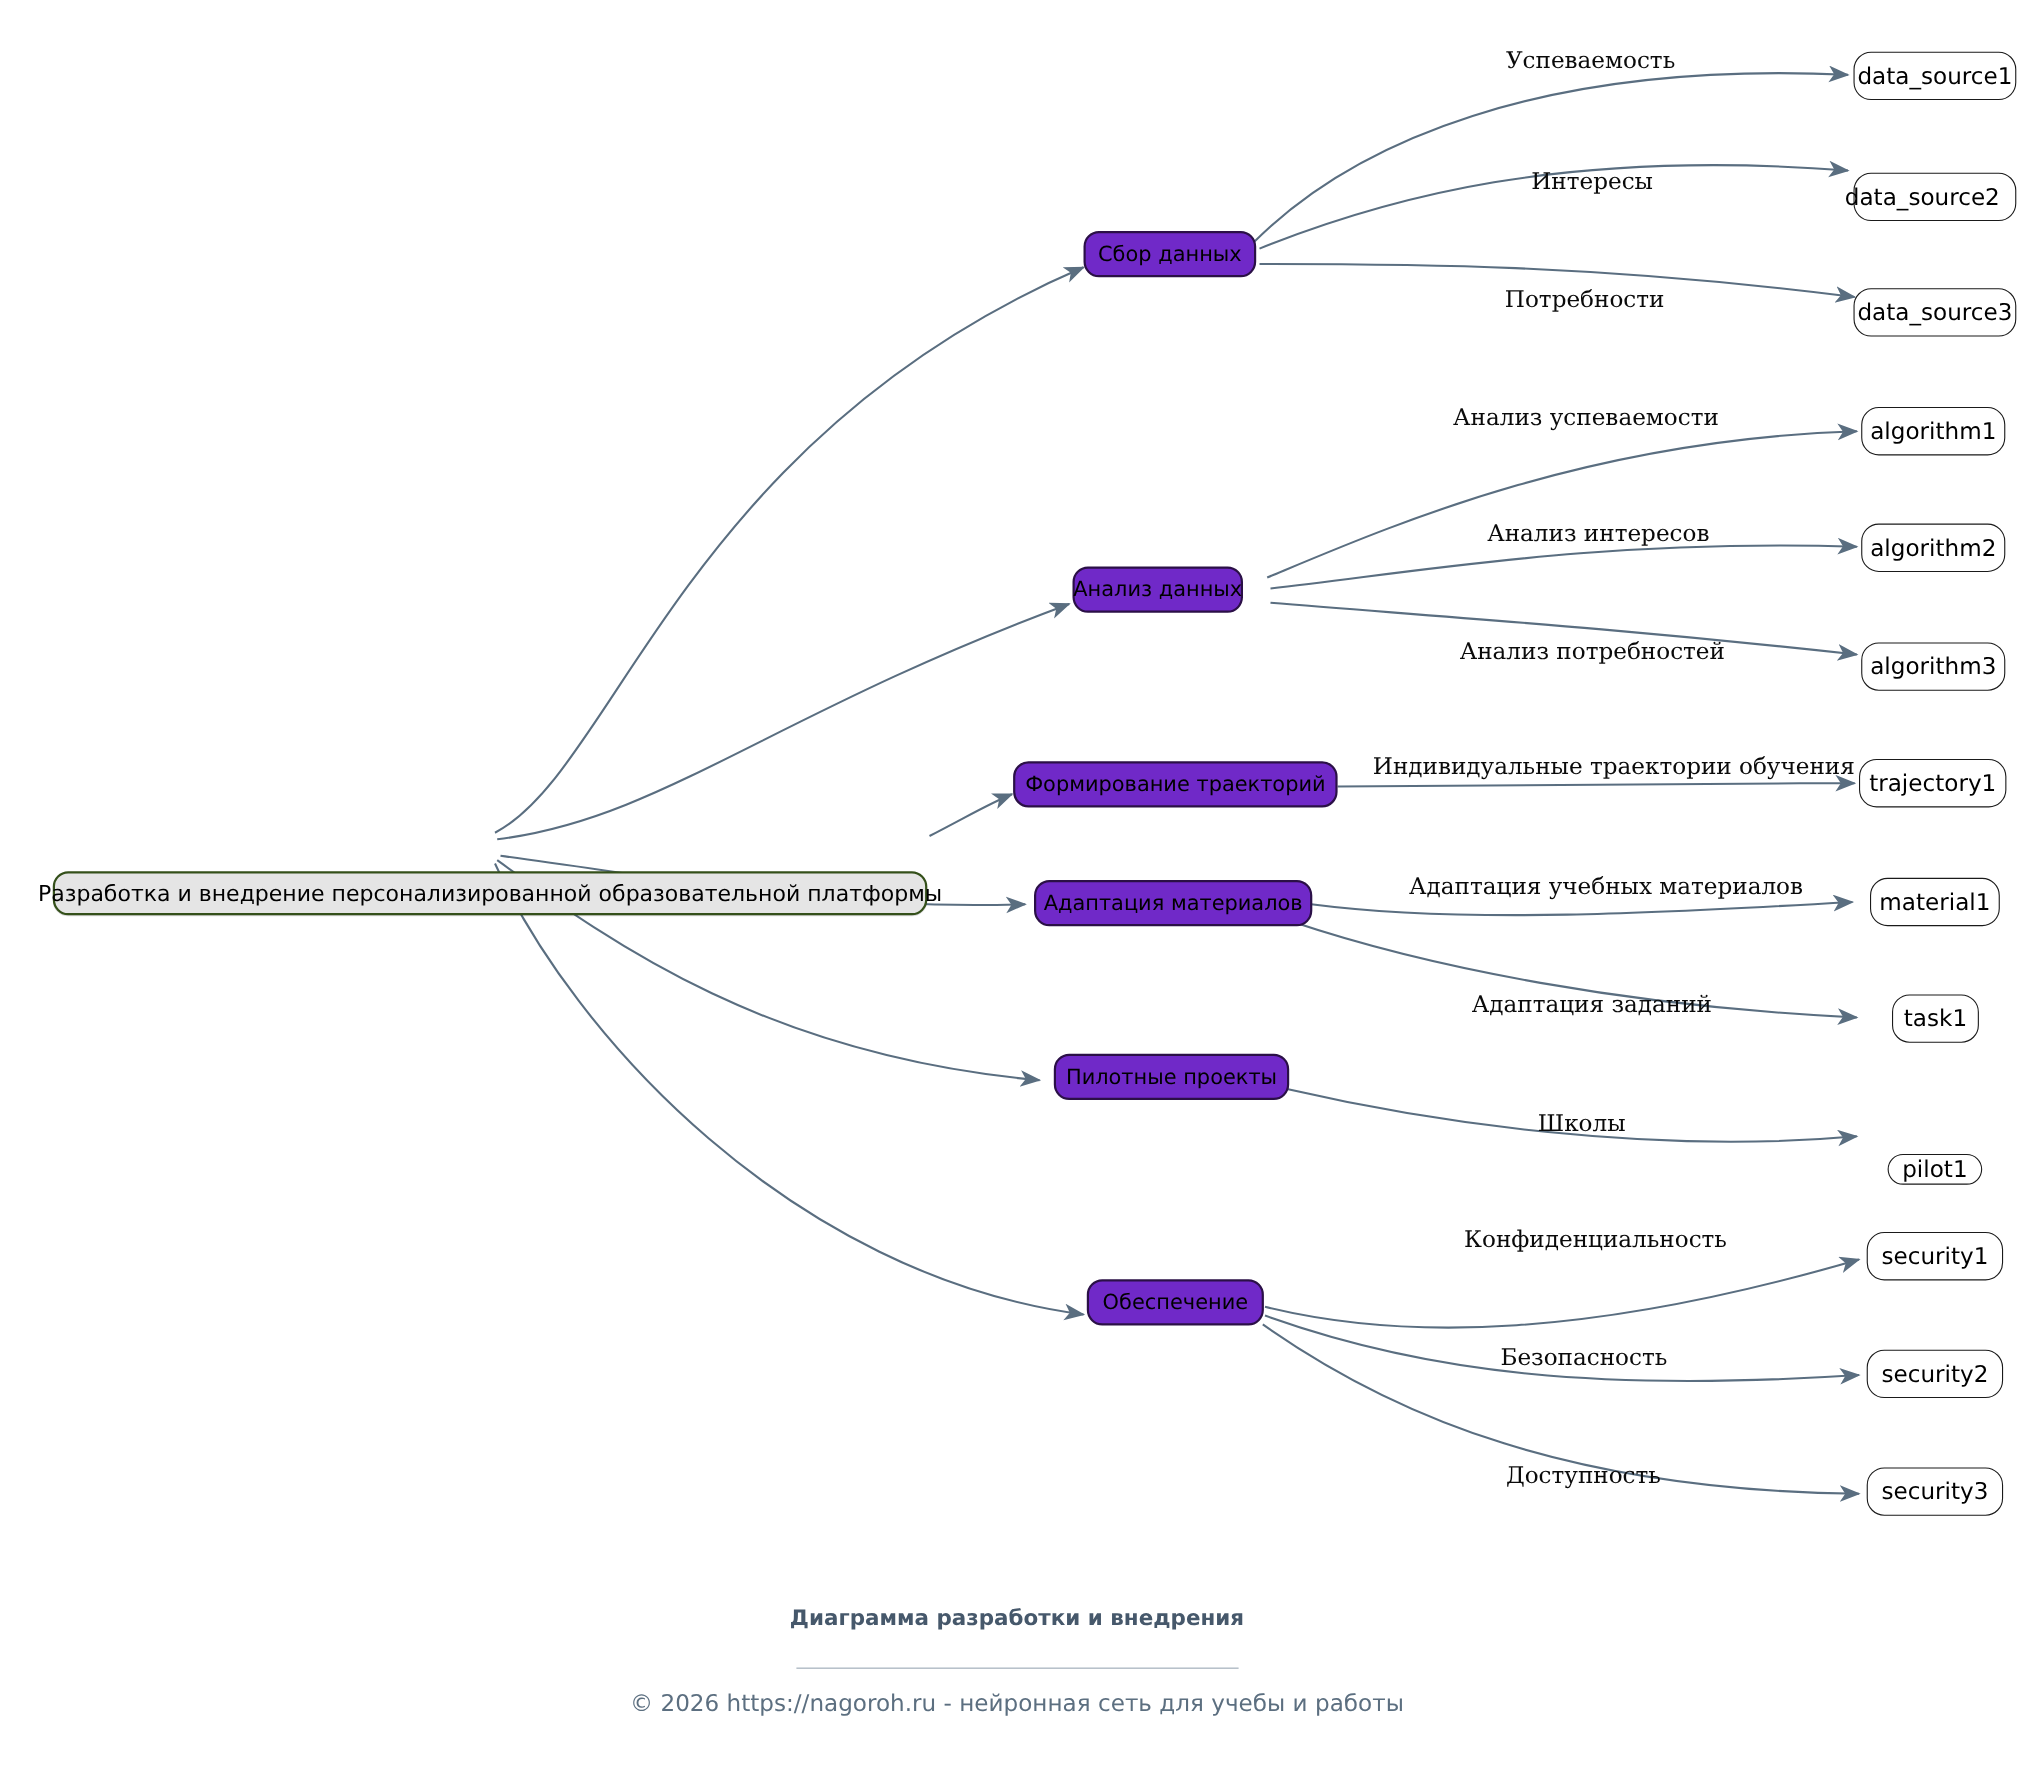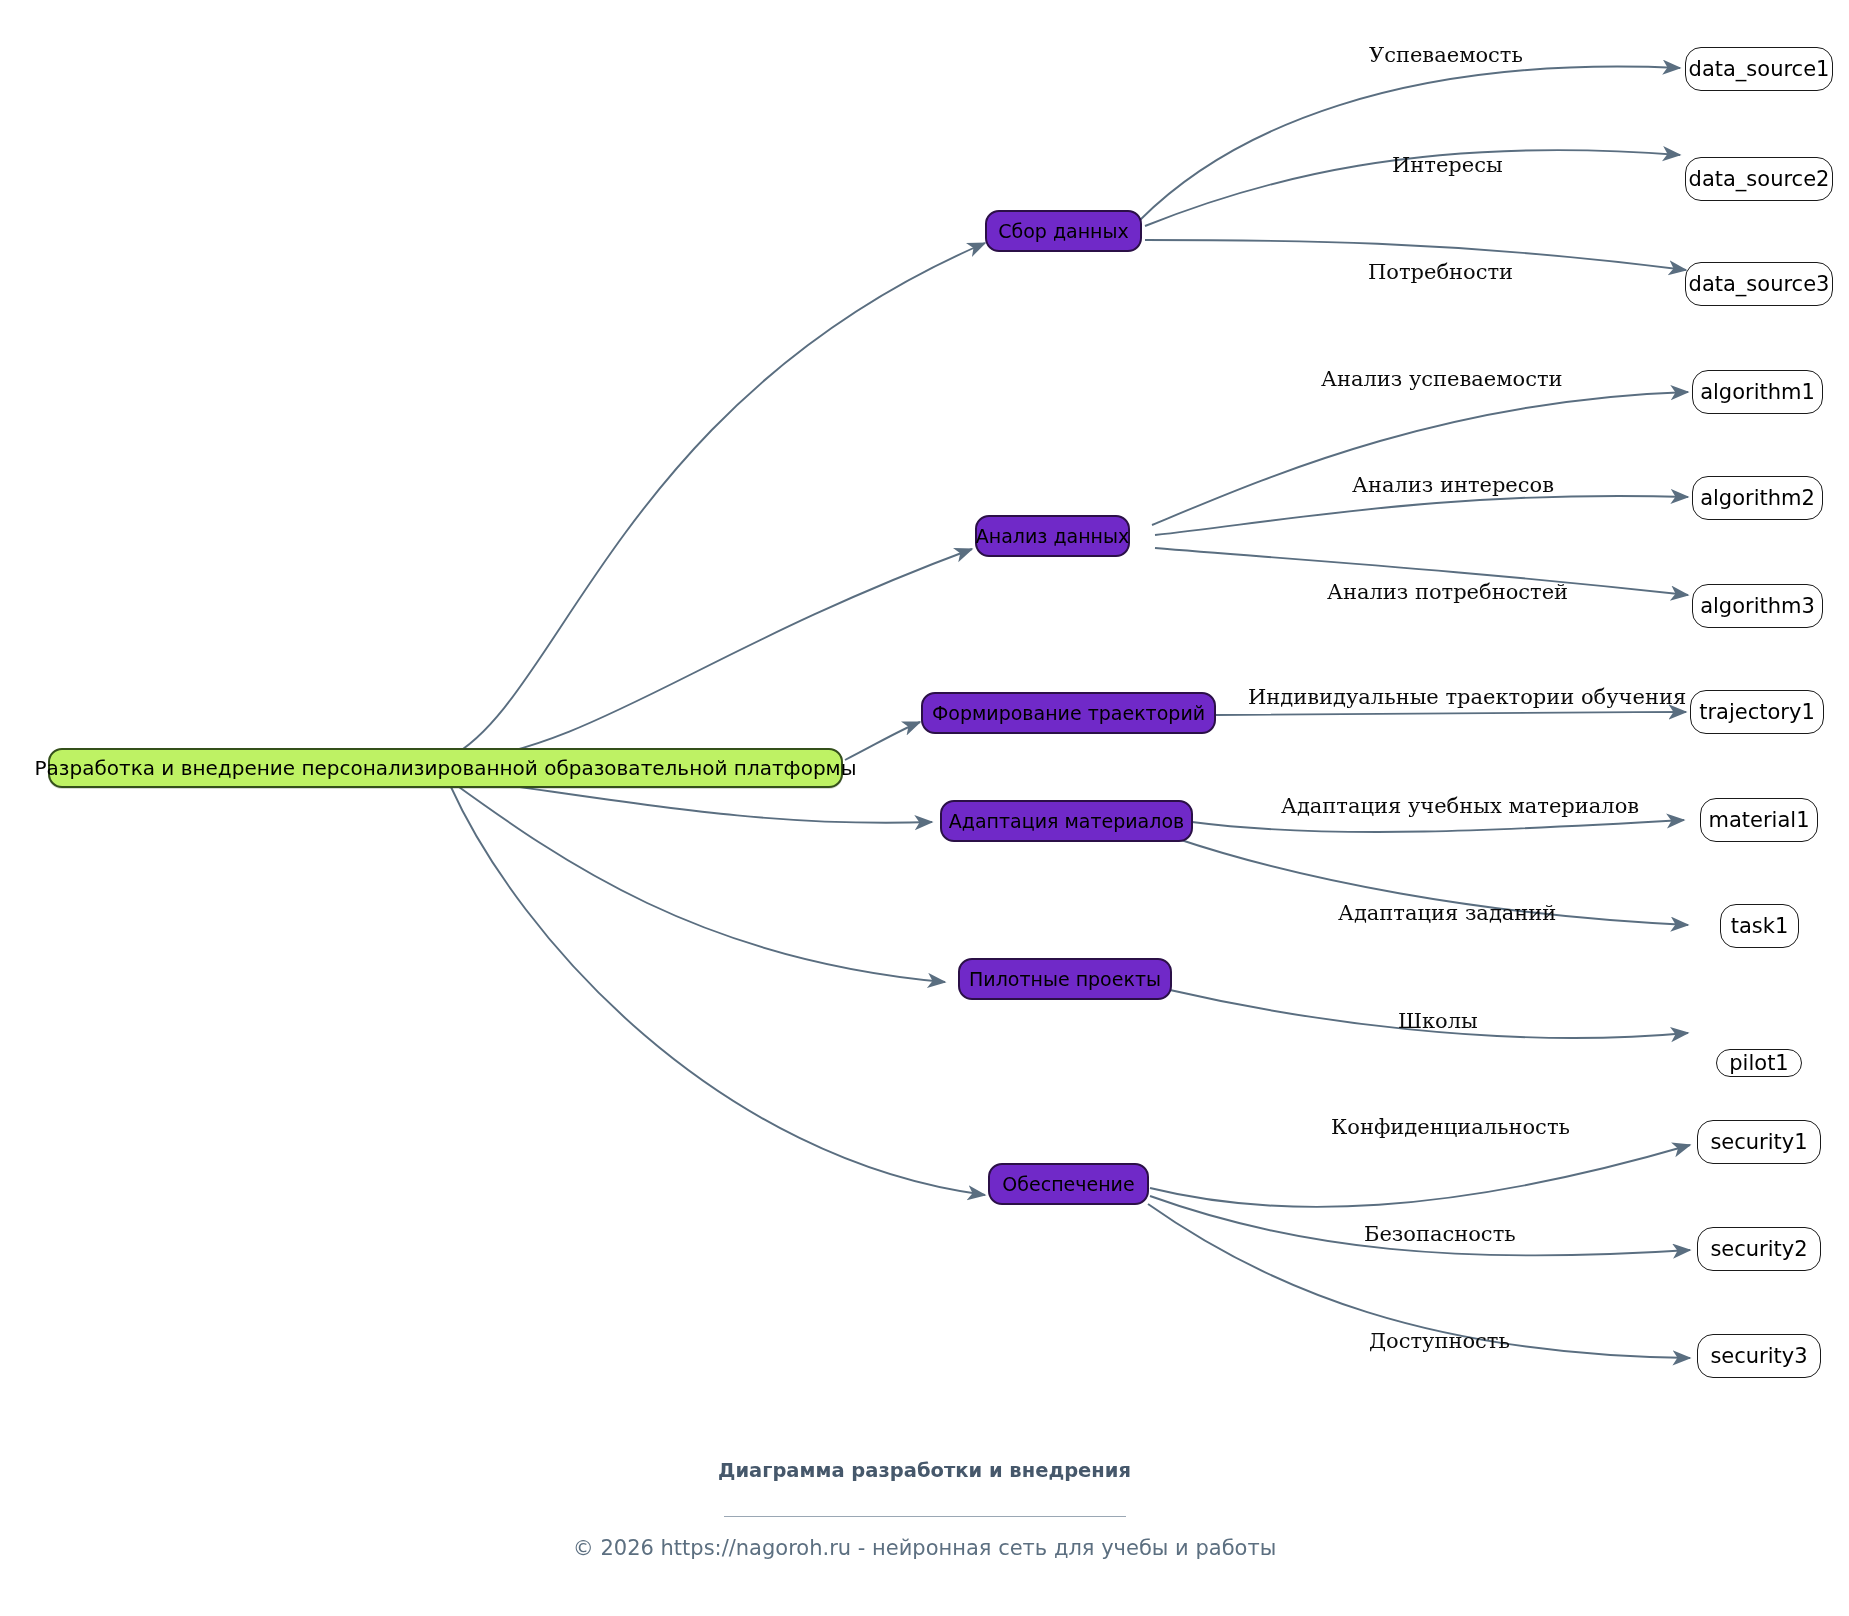--- a/index.html
+++ b/index.html
@@ -29,27 +29,28 @@
   }
   .node {
     position: absolute;
     display: flex;
     align-items: center;
     justify-content: center;
     white-space: nowrap;
     line-height: 1;
   }
   .node-root {
-    background: #bef264;
+    background: #e5e5e5;
     border: 2px solid #34501a;
     border-radius: 14px;
     color: #000000;
     font-size: 20px;
     padding: 15px 16px;
     box-shadow: 0 1px 0 rgba(0,0,0,0.15);
+    margin-top: 44px;
   }
   .node-branch {
     background: #7029C8;
     border: 2px solid #2b1047;
     border-radius: 14px;
     color: #000000;
     font-size: 19px;
     padding: 0 16px;
   }
   .node-leaf {
@@ -162,21 +163,21 @@
   </div>
 
   <div class="node node-branch" style="left:988px; top:1163px; width:161px; height:42px;">
     <span>Обеспечение</span>
   </div>
 
   <div class="node node-leaf" style="left:1685px; top:47px; width:148px; height:44px;">
     <span>data_source1</span>
   </div>
 
-  <div class="node node-leaf" style="left:1685px; top:157px; width:148px; height:44px;">
+  <div class="node node-leaf" style="left:1685px; top:157px; width:148px; height:44px;justify-content:flex-end;">
     <span>data_source2</span>
   </div>
 
   <div class="node node-leaf" style="left:1685px; top:262px; width:148px; height:44px;">
     <span>data_source3</span>
   </div>
 
   <div class="node node-leaf" style="left:1692px; top:370px; width:131px; height:44px;">
     <span>algorithm1</span>
   </div>

